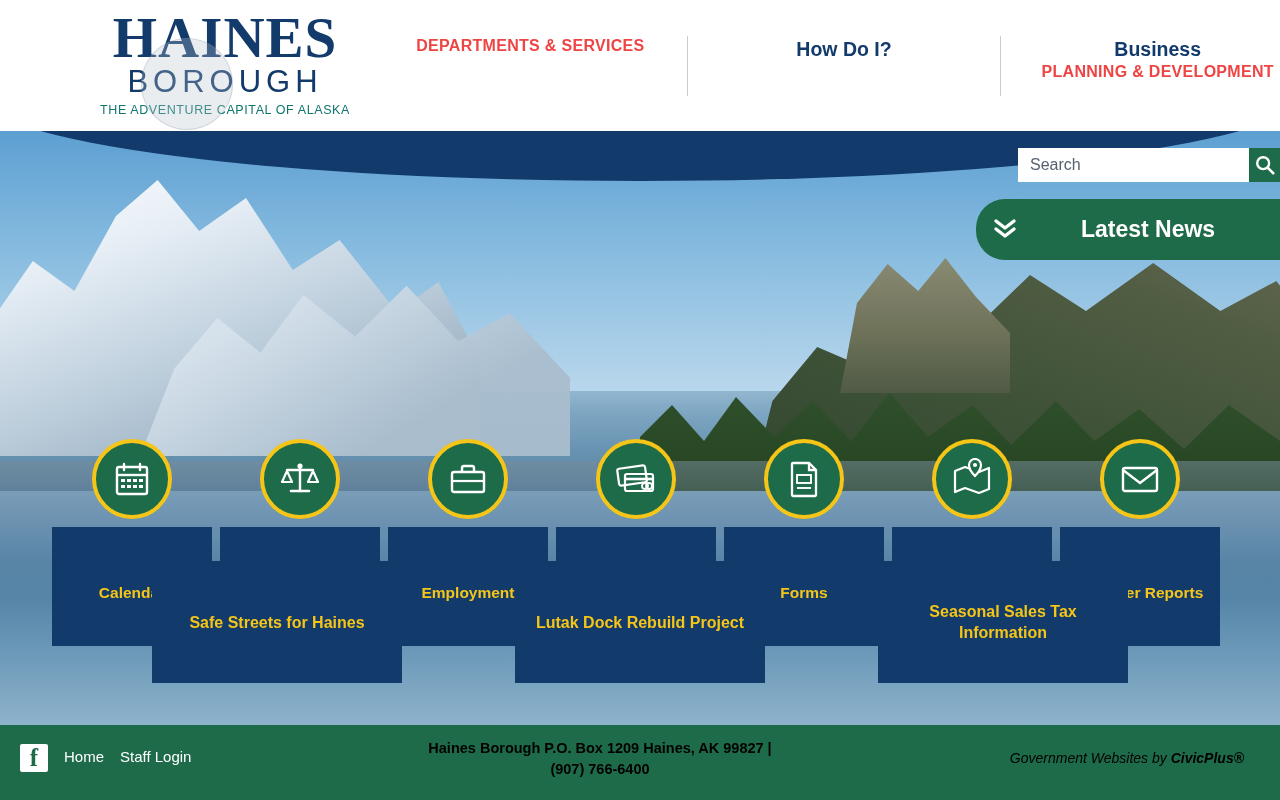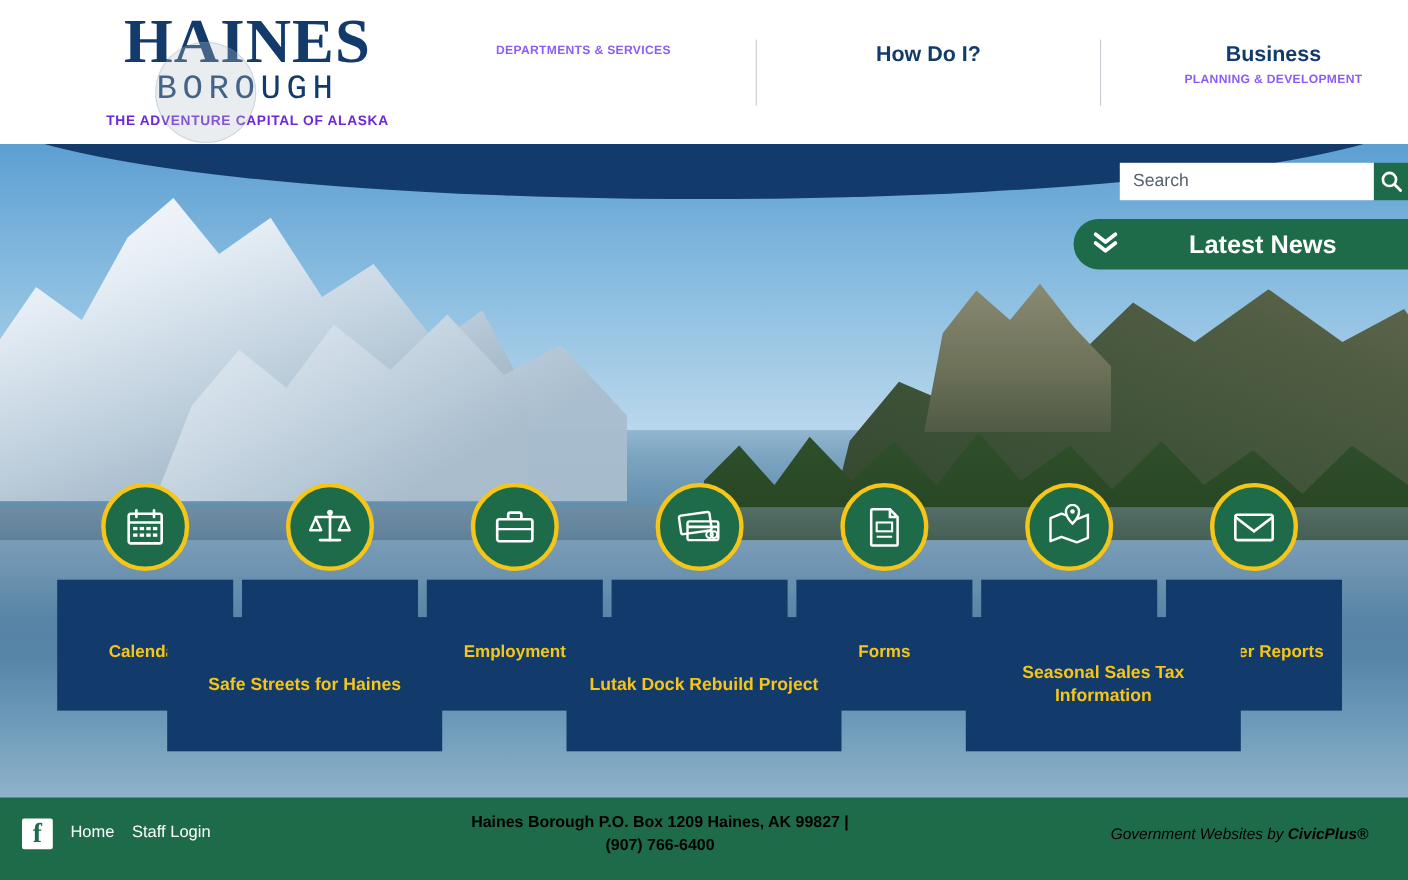--- a/index.html
+++ b/index.html
@@ -29,33 +29,33 @@
   }
   .logo-haines {
     font-family: "Liberation Serif", serif;
     font-weight: bold;
     font-size: 57px;
     letter-spacing: 1px;
     color: #123a6b;
     line-height: 56px;
   }
   .logo-borough {
-    font-family: Liberation Mono, monospace;
+    font-family: Liberation Sans, sans-serif;
     font-size: 31px;
     letter-spacing: 5px;
     color: #123a6b;
     line-height: 36px;
     margin-top: -2px;
   }
   .logo-tag {
     font-family: "Liberation Sans", sans-serif;
-    font-weight: bold;
+    font-weight: normal;
     font-size: 12.5px;
     letter-spacing: 0.6px;
-    color: #6d28d9;
+    color: #0f766e;
     margin-top: 3px;
   }
   .logo-seal {
     position: absolute;
     left: 97px; top: 38px;
     width: 92px; height: 92px;
     border-radius: 50%;
     background: rgba(185,195,205,0.30);
     border: 1px solid rgba(120,140,160,0.25);
   }
@@ -73,23 +73,23 @@
     cursor: pointer;
   }
   .nav-item:last-child { border-right: none; }
   .nav-title {
     font-size: 19.5px;
     font-weight: bold;
     color: #123a6b;
     line-height: 26px;
   }
   .nav-sub {
-    font-size: 11px;
-    font-weight: bold;
-    color: #8b5cf6;
+    font-size: 16px;
+    font-weight: bold;
+    color: #ef4444;
     letter-spacing: 0.3px;
     line-height: 20px;
   }
 
   
   .hero {
     position: absolute;
     top: 131px; left: 0;
     width: 1280px; height: 594px;
     overflow: hidden;
@@ -182,21 +182,21 @@
     background: #1e6b4a;
     border: none;
     display: flex; align-items: center; justify-content: center;
     cursor: pointer;
   }
 
   
   .latest-news {
     position: absolute;
     top: 68px; right: 0;
-    width: 304px; height: 46px;
+    width: 304px; height: 61px;
     background: #1e6b4a;
     display: flex; align-items: center;
     border-radius: 29px 0 0 29px;
     z-index: 12;
     cursor: pointer;
   }
   .ln-chev {
     width: 58px; text-align: center;
     color: #ffffff; font-size: 26px; line-height: 1;
     font-weight: bold;

